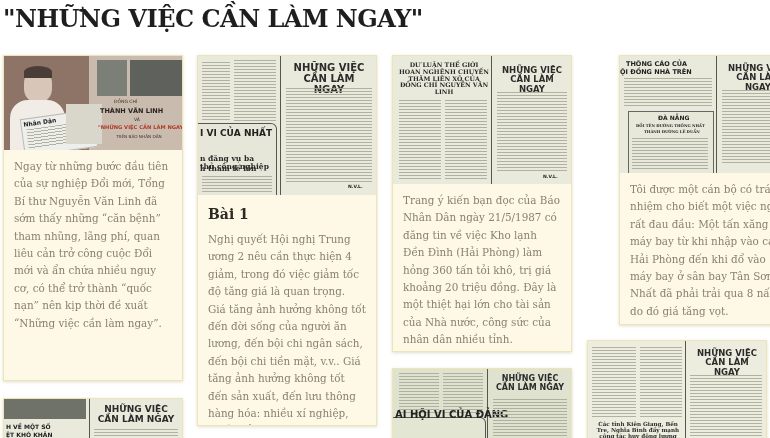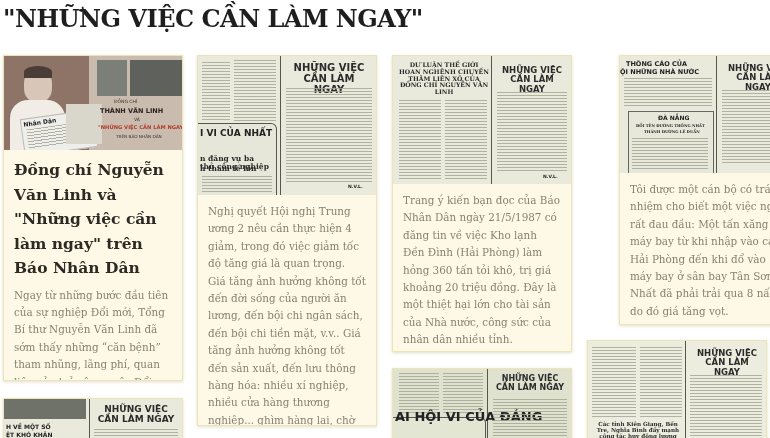--- a/index.html
+++ b/index.html
@@ -47,21 +47,20 @@
     <div class="feat-photo" style="left:93px; top:4px; width:30px; height:36px; background:#7c7f78;"></div>
     <div class="feat-photo" style="left:126px; top:4px; width:52px; height:36px; background:#5e615c;"></div>
     <div class="feat-photo" style="left:62px; top:48px; width:36px; height:40px; background:#d9d6cc;"></div>
     <div class="feat-text" style="left:110px; top:43px; font-size:4.5px;">ĐỒNG CHÍ</div>
     <div class="feat-text" style="left:96px; top:51px; font-size:6.5px; font-weight:bold; color:#2a2120;">THÀNH VĂN LINH</div>
     <div class="feat-text" style="left:130px; top:61px; font-size:4.5px;">VÀ</div>
     <div class="feat-text" style="left:94px; top:68px; font-size:5.2px; font-weight:bold; color:#b23a2a;">"NHỮNG VIỆC CẦN LÀM NGAY"</div>
     <div class="feat-text" style="left:112px; top:78px; font-size:4.2px;">TRÊN BÁO NHÂN DÂN</div>
   </div>
   <div class="card-body">
-    <h2 class="card-title big">Đồng chí Nguyễn Văn Linh và "Những việc cần làm ngay" trên Báo Nhân Dân</h2>
     <p class="card-text">Ngay từ những bước đầu tiên của sự nghiệp Đổi mới, Tổng Bí thư Nguyễn Văn Linh đã sớm thấy những “căn bệnh” tham nhũng, lãng phí, quan liêu cản trở công cuộc Đổi mới và ẩn chứa nhiều nguy cơ, có thể trở thành “quốc nạn” nên kịp thời đề xuất “Những việc cần làm ngay”.</p>
   </div>
 </div>
 
 <div class="card" style="left:3px; top:398px; width:180px; height:60px;">
   <div class="thumb" style="height:60px;">
     <div class="paper" style="left:0; top:0; width:180px; height:60px;"></div>
     <div class="paper-dark" style="left:0; top:0; width:82px; height:20px; background:#6f7268;"></div>
     <div class="box-head" style="left:2px; top:24px; font-size:6px;">H VỀ MỘT SỐ</div>
     <div class="box-head" style="left:2px; top:32px; font-size:6px;">ỆT KHÓ KHĂN</div>
@@ -81,20 +80,21 @@
     <div class="box-head" style="left:2px; top:72px; font-size:9px;">I VI CỦA NHẤT</div>
     <div class="serif-head" style="left:2px; top:88px; font-size:7.5px;margin-top:18px;">thủ công nghiệp</div>
     <div class="serif-head" style="left:2px; top:98px; font-size:7.5px;">n đăng vụ ba</div>
     <div class="serif-head" style="left:2px; top:108px; font-size:7.5px;">h tham tế lớn</div>
     <div class="lines" style="left:4px; top:120px; width:70px; height:18px;"></div>
     <div class="np-head" style="left:92px; top:6px; width:78px; font-size:10px;">NHỮNG VIỆC CẦN LÀM NGAY</div>
     <div class="lines" style="left:88px; top:32px; width:86px; height:96px;"></div>
     <div class="box-head" style="left:150px; top:128px; font-size:4.5px;">N.V.L.</div>
   </div>
   <div class="card-body">
+    <h2 class="card-title">Bài 1</h2>
     <p class="card-text">Nghị quyết Hội nghị Trung ương 2 nêu cần thực hiện 4 giảm, trong đó việc giảm tốc độ tăng giá là quan trọng. Giá tăng ảnh hưởng không tốt đến đời sống của người ăn lương, đến bội chi ngân sách, đến bội chi tiền mặt, v.v.. Giá tăng ảnh hưởng không tốt đến sản xuất, đến lưu thông hàng hóa: nhiều xí nghiệp, nhiều cửa hàng thương nghiệp... ghìm hàng lại, chờ bao giờ giá lên thật cao mới bán!</p>
   </div>
 </div>
 
 <div class="card" style="left:392px; top:55px; width:180px; height:297px;">
   <div class="thumb" style="height:128px;">
     <div class="paper" style="left:0; top:0; width:180px; height:128px;"></div>
     <div class="np-head" style="left:6px; top:6px; width:90px; font-family:'DejaVu Serif', serif; font-size:6.2px; white-space:normal;">DƯ LUẬN THẾ GIỚI HOAN NGHÊNH CHUYẾN THĂM LIÊN XÔ CỦA ĐỒNG CHÍ NGUYỄN VĂN LINH</div>
     <div class="lines" style="left:6px; top:44px; width:88px; height:80px; background:repeating-linear-gradient(to right, transparent 0 42px, #e9eadb 42px 46px), repeating-linear-gradient(to bottom, #a6a796 0px, #a6a796 1px, transparent 1px, transparent 3px);"></div>
     <div class="rule" style="left:98px; top:0; width:1px; height:128px;"></div>
@@ -107,31 +107,31 @@
   </div>
 </div>
 
 <div class="card" style="left:392px; top:368px; width:180px; height:80px;">
   <div class="thumb" style="height:80px;">
     <div class="paper" style="left:0; top:0; width:180px; height:80px; background:#dfe2cf;"></div>
     <div class="lines" style="left:6px; top:4px; width:40px; height:42px;"></div>
     <div class="lines" style="left:50px; top:4px; width:40px; height:42px;"></div>
     <div class="rule" style="left:94px; top:0; width:1px; height:80px;"></div>
     <div class="paper" style="left:0; top:48px; width:92px; height:32px; border:1px solid #555; border-left:none; border-radius:0 6px 0 0; background:#e4e6d4;"></div>
-    <div class="box-head" style="left:2px; top:40px; font-size:13px;">AI HỘI VI CỦA ĐẢNG</div>
+    <div class="box-head" style="left:2px; top:40px; font-size:10px;">AI HỘI VI CỦA ĐẢNG</div>
     <div class="np-head" style="left:102px; top:6px; width:70px; font-size:8px;">NHỮNG VIỆC CẦN LÀM NGAY</div>
     <div class="lines" style="left:100px; top:30px; width:74px; height:48px;"></div>
   </div>
 </div>
 
 <div class="card" style="left:619px; top:55px; width:180px; height:270px;">
   <div class="thumb" style="height:117px;">
     <div class="paper" style="left:0; top:0; width:180px; height:117px;"></div>
     <div class="box-head" style="left:6px; top:4px; font-size:6.5px;">THÔNG CÁO CỦA</div>
-    <div class="box-head" style="left:0; top:12px; font-size:6.5px;">ỘI NHỮNG NHÀ NƯỚC</div>
+    <div class="box-head" style="left:0; top:12px; font-size:6.5px;">ỘI ĐỒNG NHÀ TRÊN</div>
     <div class="lines" style="left:4px; top:22px; width:88px; height:30px;"></div>
     <div class="paper" style="left:8px; top:55px; width:84px; height:62px; border:1px solid #666; background:#e7e8d9;"></div>
     <div class="box-head" style="left:38px; top:58px; font-size:6px;">ĐÀ NẴNG</div>
     <div class="serif-head" style="left:16px; top:67px; font-size:3.8px;">ĐỔI TÊN ĐƯỜNG THỐNG NHẤT</div>
     <div class="serif-head" style="left:24px; top:73px; font-size:3.8px;">THÀNH ĐƯỜNG LÊ DUẨN</div>
     <div class="lines" style="left:12px; top:82px; width:76px; height:32px;"></div>
     <div class="rule" style="left:96px; top:0; width:1px; height:117px;"></div>
     <div class="np-head" style="left:102px; top:8px; width:72px; font-size:8.5px;">NHỮNG VIỆC CẦN LÀM NGAY</div>
     <div class="lines" style="left:102px; top:34px; width:72px; height:74px;"></div>
     <div class="box-head" style="left:150px; top:108px; font-size:4.5px;">N.V.L.</div>

